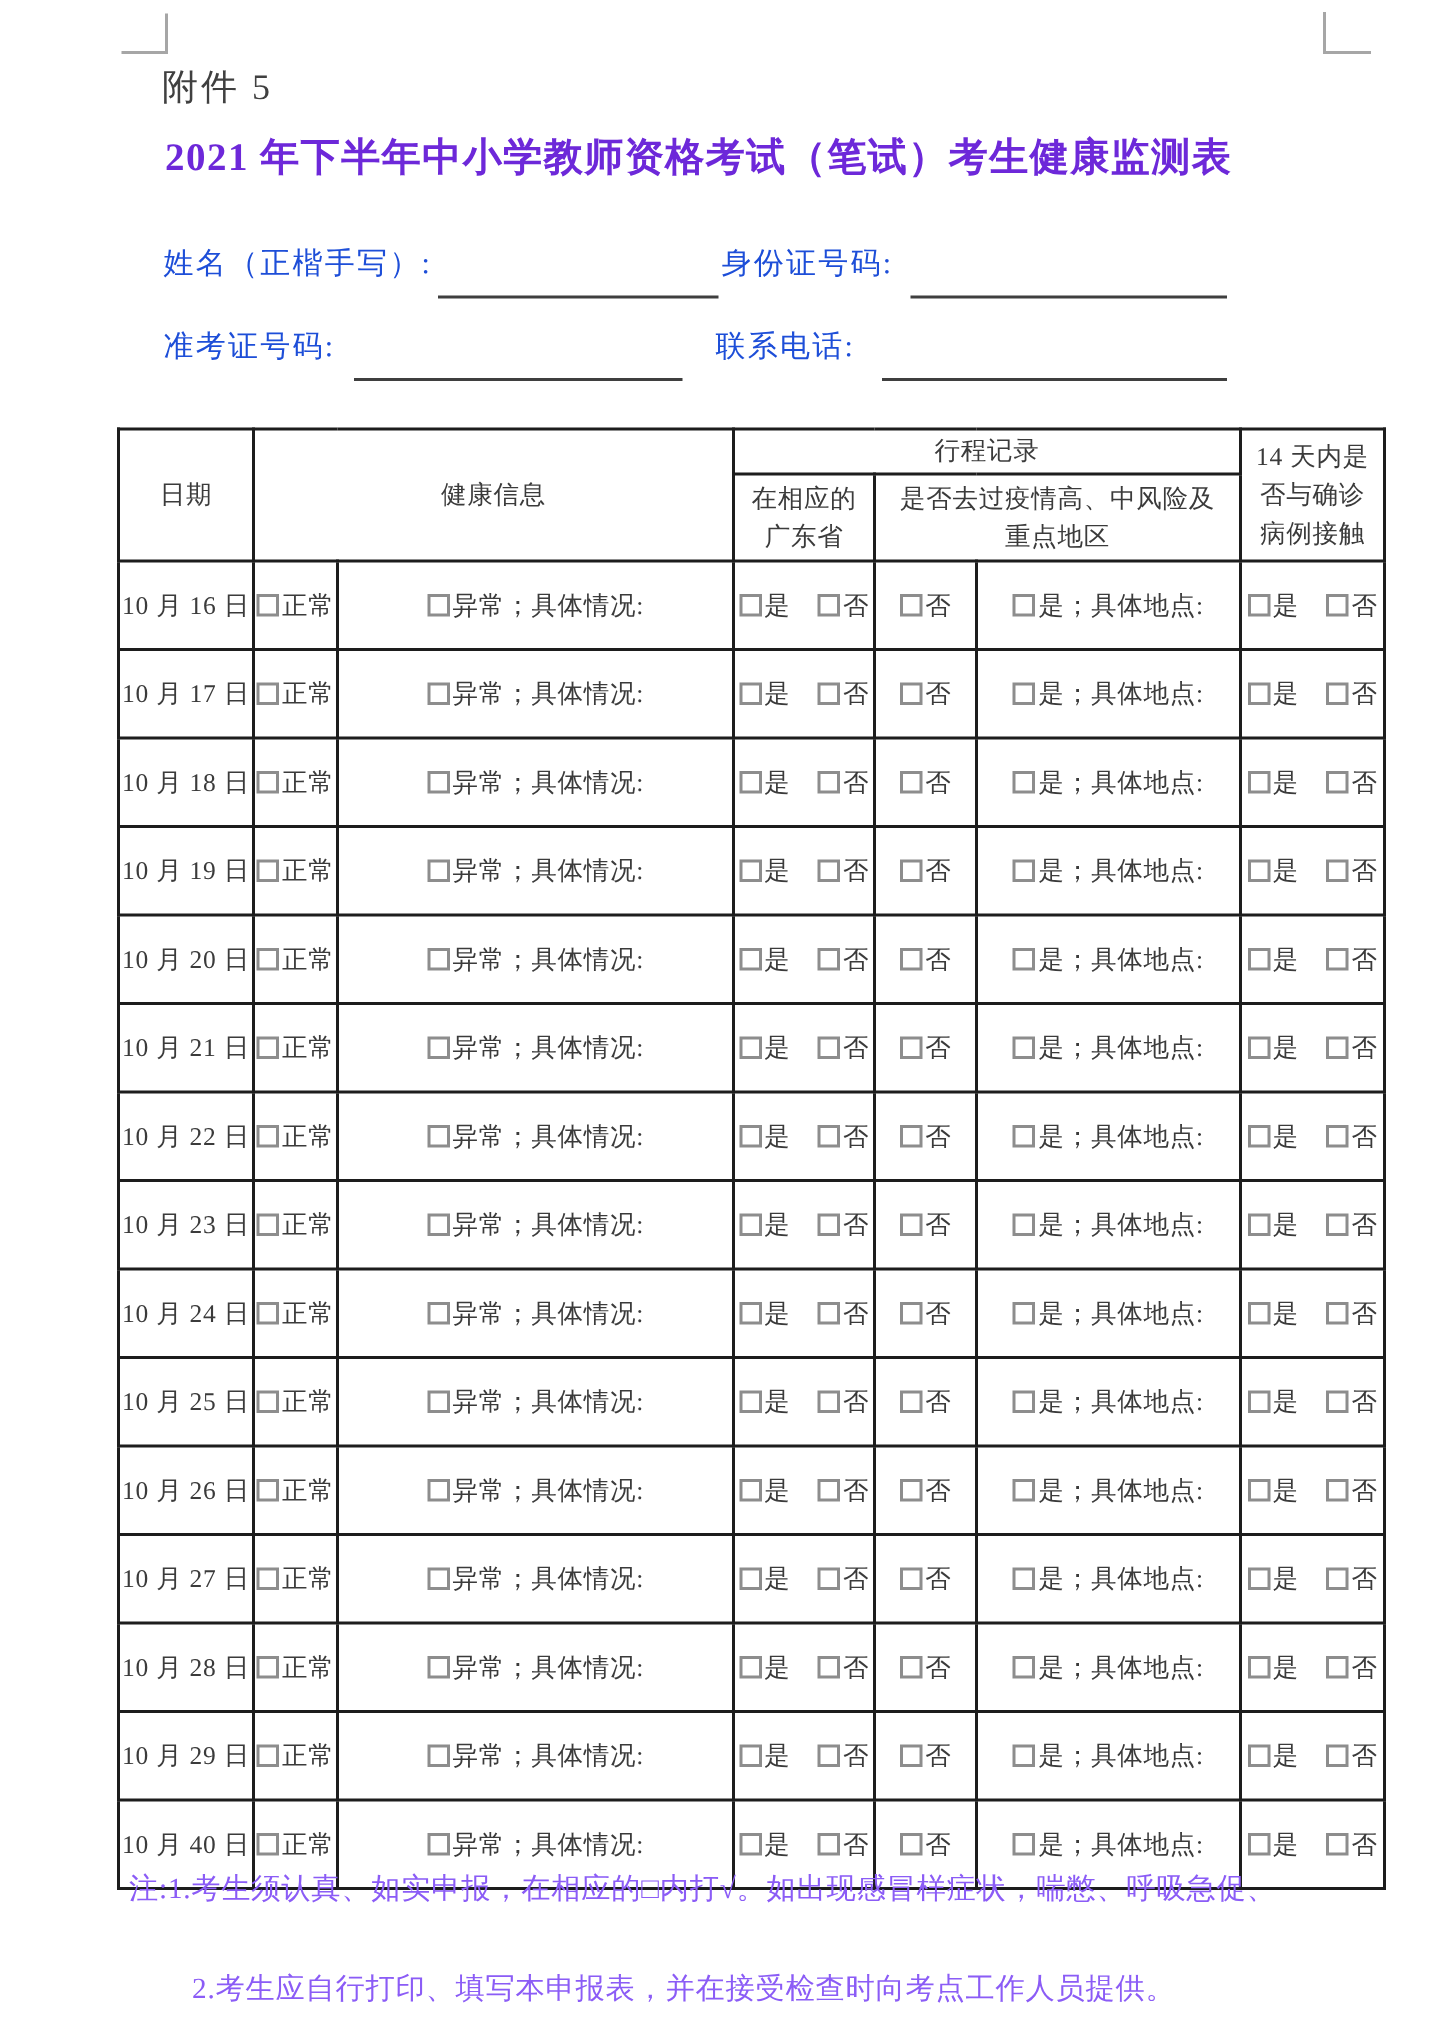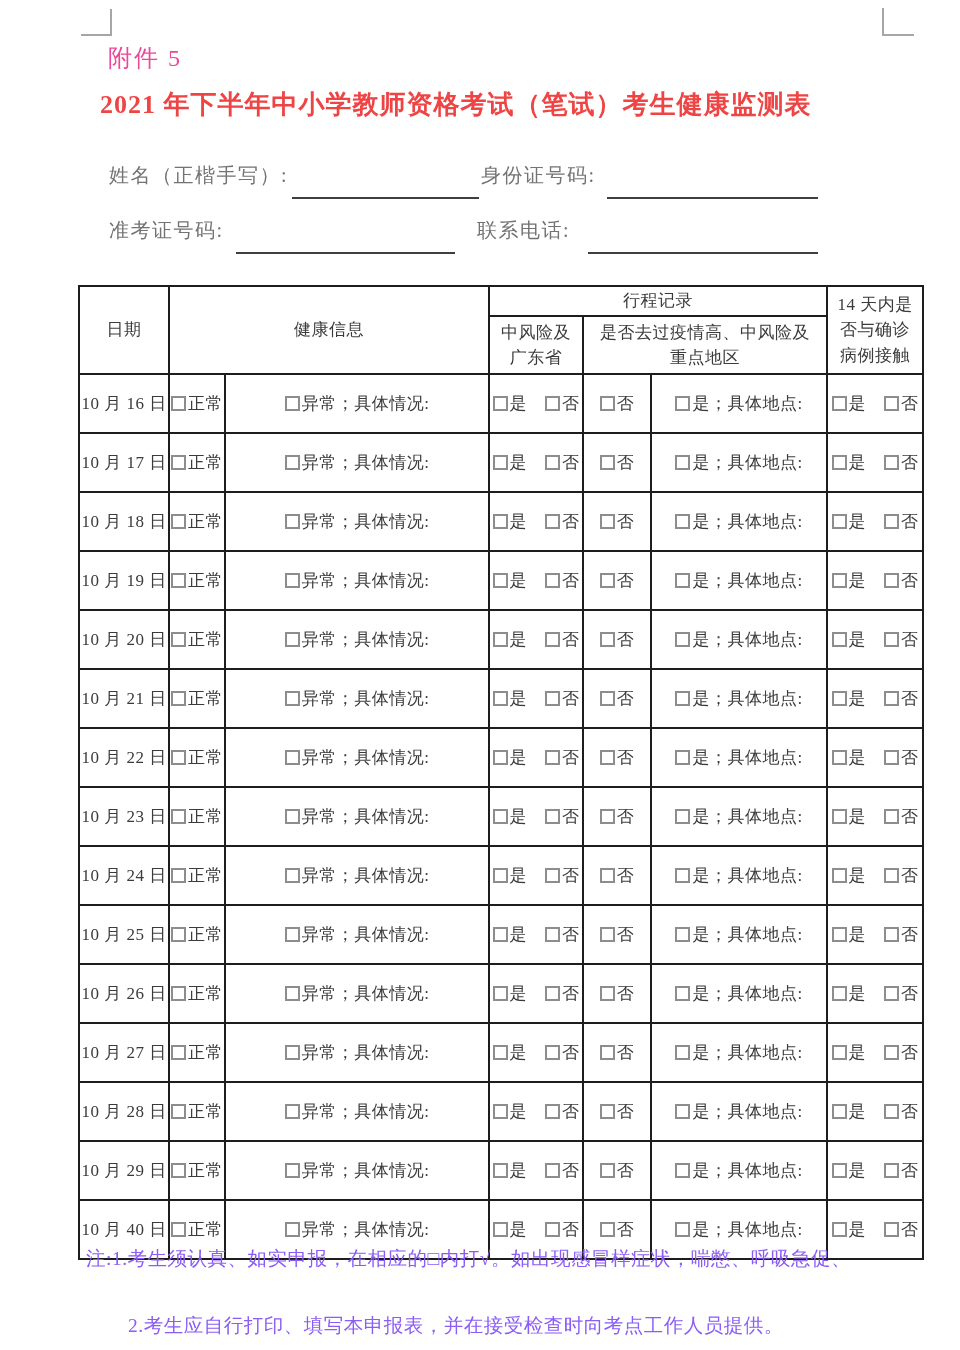--- a/index.html
+++ b/index.html
@@ -6,25 +6,25 @@
   .page{position:relative;width:960px;height:1350px;background:#fff;overflow:hidden;
         font-family:"Liberation Serif","DejaVu Serif",serif;color:#3b3b3b;}
 
   
   .mark{position:absolute;}
   .mark-tl{left:81px;top:9px;width:29px;height:25px;
            border-right:2px solid #a6a6a6;border-bottom:2px solid #a6a6a6;}
   .mark-tr{left:882px;top:8px;width:30px;height:26px;
            border-left:2px solid #a6a6a6;border-bottom:2px solid #a6a6a6;}
 
-  .attachment{position:absolute;left:108px;top:42px;font-size:24px;letter-spacing:2px;color:#ec4899;}
-  .title{position:absolute;left:100px;top:87px;margin:0;font-size:26px;font-weight:bold;
-         letter-spacing:1px;color:#ef4444;white-space:nowrap;}
-
-  .flabel{position:absolute;font-size:20px;letter-spacing:1.5px;white-space:nowrap;color:#737373;}
+  .attachment{position:absolute;left:108px;top:42px;font-size:24px;letter-spacing:2px;color:#404040;}
+  .title{position:absolute;left:110px;top:87px;margin:0;font-size:26px;font-weight:bold;
+         letter-spacing:1px;color:#6d28d9;white-space:nowrap;}
+
+  .flabel{position:absolute;font-size:20px;letter-spacing:1.5px;white-space:nowrap;color:#1d4ed8;}
   .fline{position:absolute;height:32px;border-bottom:2px solid #3f3f3f;}
 
   table.grid{position:absolute;left:78px;top:285px;width:844px;
              border-collapse:collapse;table-layout:fixed;}
   table.grid td{border:2px solid #1d1d1d;padding:0;font-size:17px;text-align:center;
                 vertical-align:middle;color:#3b3b3b;letter-spacing:0.5px;overflow:hidden;}
   thead td{font-size:18px;line-height:1.5;}
   tr.h1 td{height:28px;}
   tr.h2 td{height:56px;}
   .pre{white-space:pre-line;}
@@ -74,21 +74,21 @@
     <thead>
       <tr class="h1">
         <td rowspan="2">日期</td>
         <td rowspan="2" colspan="2">健康信息</td>
         <td colspan="3">行程记录</td>
         <td rowspan="2" class="pre">14 天内是
 否与确诊
 病例接触</td>
       </tr>
       <tr class="h2">
-        <td class="pre">中风险及
+        <td class="pre">在相应的
 广东省</td>
         <td colspan="2" class="pre">是否去过疫情高、中风险及
 重点地区</td>
       </tr>
     </thead>
     <tbody>
         <tr>
           <td class="c-date">10 月 16 日</td>
           <td class="c-normal">
             <div class="pushdown2"><span class="cb"></span><span>正常</span></div>

